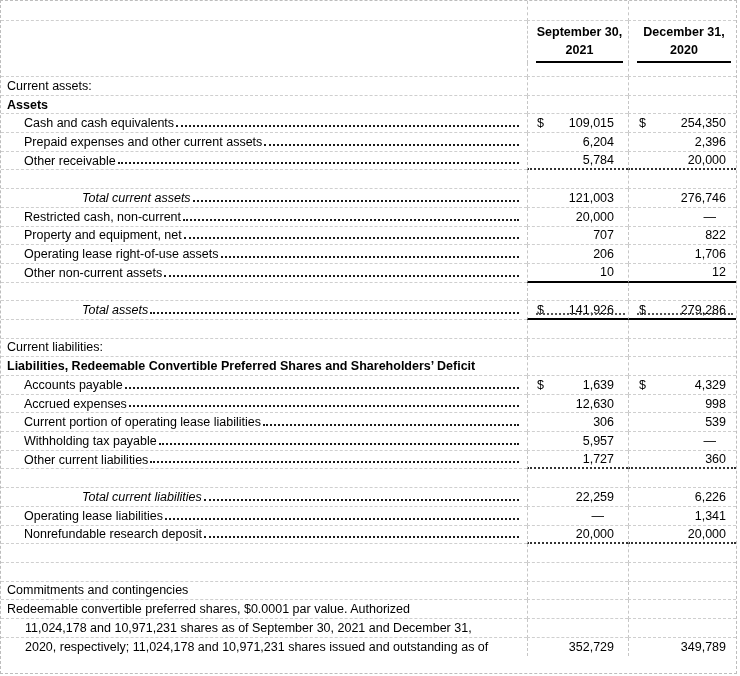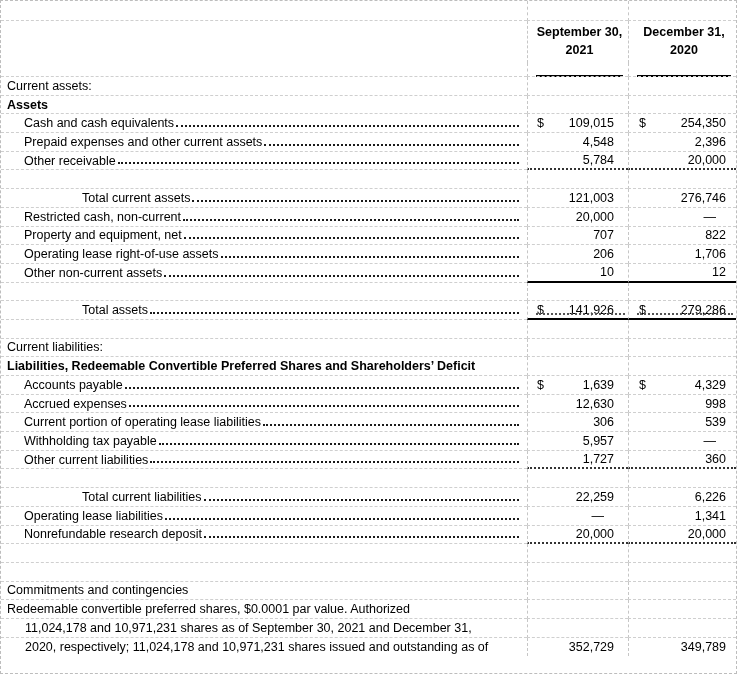--- a/index.html
+++ b/index.html
@@ -22,21 +22,21 @@
   }
   .c-val{
     display:flex;align-items:center;justify-content:space-between;
     border-left:1px dashed #c6c6c6;border-bottom:1px dashed #cfcfcf;
     box-sizing:border-box;white-space:nowrap;
   }
   .c-val.col1{width:101px;padding:0 14px 0 9px;}
   .c-val.col2{width:108px;padding:0 10px 0 10px;}
   .ind0{padding-left:6px;}
   .ind1{padding-left:23px;}
-  .ind2{padding-left:81px;}
+  .ind2{padding-left:81px;font-style:italic;}
   .indp{padding-left:24px;}
   .bold{font-weight:bold;}
   .leader{
     flex:1;min-width:8px;height:0;align-self:flex-end;
     border-bottom:2px dotted #1a1a1a;
     margin:0 2px 5px 2px;
   }
   .num.dash{margin-right:10px;}
   
   .rule-dotted{border-bottom:2px dotted #333;}
@@ -44,21 +44,21 @@
   .rule-double{border-bottom:2px solid #000;position:relative;}
   .rule-double::after{
     content:"";position:absolute;left:8px;right:3px;bottom:3px;
     border-bottom:2px dotted #555;
   }
   
   .hcell{border-bottom:none;}
   .c-val.hcell{display:block;padding:3px 3px 0 6px;}
   .hdr{
     font-weight:bold;text-align:center;line-height:1.42;
-    border-bottom:2px solid #000;margin:0 2px;padding-bottom:15px;
+    border-bottom:2px solid #000;margin:0 2px;padding-bottom:1px;
   }
   #body .row:last-child > div{border-bottom:none;}
 </style>
 </head>
 <body>
 
 <div class="sheet">
 
   <div class="row h20">
     <div class="c-label"></div>
@@ -129,21 +129,21 @@
           <span class="num">254,350</span>
         </div>
       </div>
       <div class="row">
         <div class="c-label ind1">
           <span>Prepaid expenses and other current assets</span>
           <span class="leader"></span>
         </div>
         <div class="c-val col1">
           <span></span>
-          <span class="num">4,548</span>
+          <span class="num">6,204</span>
         </div>
         <div class="c-val col2">
           <span></span>
           <span class="num">2,396</span>
         </div>
       </div>
       <div class="row">
         <div class="c-label ind1">
           <span>Other receivable</span>
           <span class="leader"></span>

